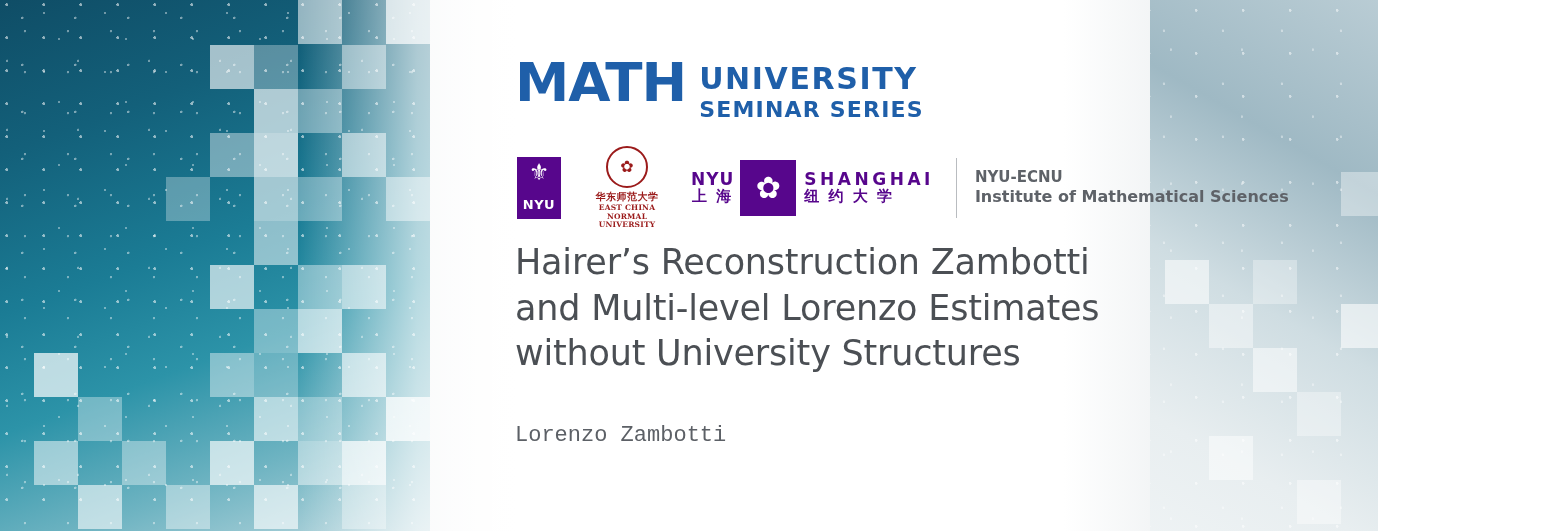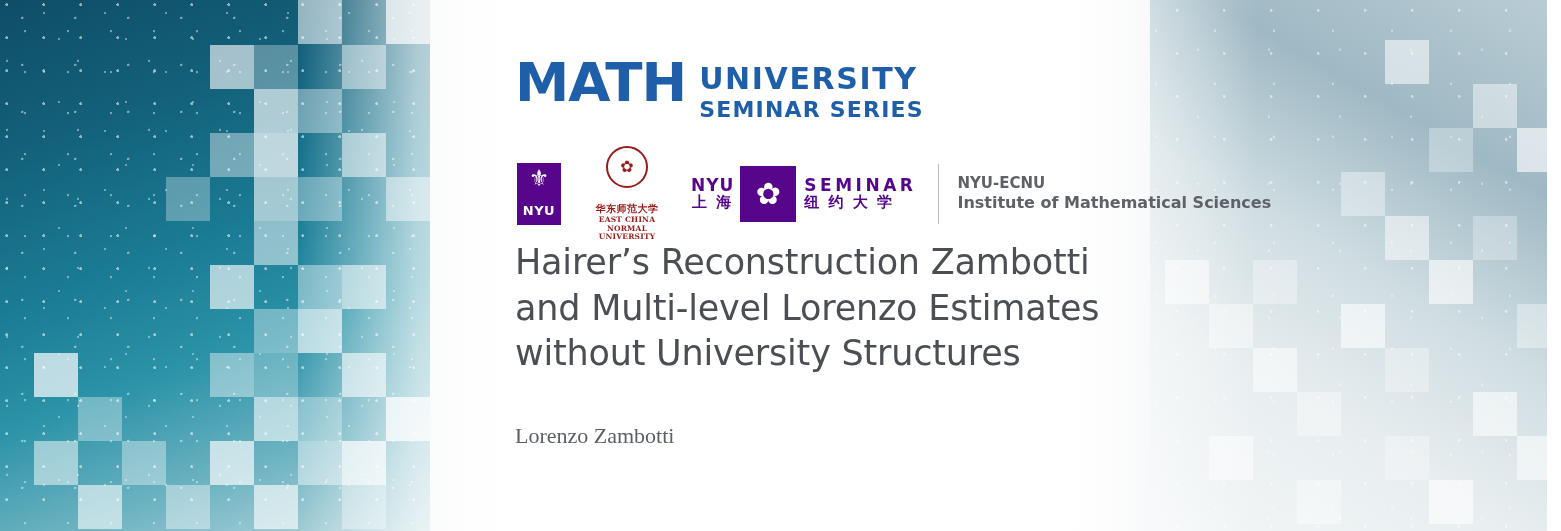--- a/index.html
+++ b/index.html
@@ -9,21 +9,21 @@
   body {
     width: 1561px;
     height: 531px;
     overflow: hidden;
     font-family: "Liberation Sans", sans-serif;
     background: #ffffff;
   }
 
   .banner {
     position: relative;
-    width: 1547px;
+    width: 1378px;
     height: 531px;
     overflow: hidden;
     background: #fca5a5;
   }
 
   
   .bg-left {
     position: absolute;
     left: 0; top: 0;
     width: 470px; height: 531px;
@@ -170,21 +170,21 @@
     justify-content: center;
     color: #9b1b1b;
     font-size: 16px;
     line-height: 1;
   }
   .ecnu-cn {
     font-family: "DejaVu Sans", sans-serif;
     font-size: 10px;
     color: #9b1b1b;
     font-weight: 700;
-    margin-top: 14px;
+    margin-top: 2px;
     letter-spacing: 0.5px;
   }
   .ecnu-en {
     font-family: "DejaVu Serif", serif;
     font-size: 7.5px;
     color: #9b1b1b;
     font-weight: 700;
     letter-spacing: 0.2px;
     text-align: center;
     line-height: 1.15;
@@ -248,21 +248,21 @@
     font-size: 35px;
     font-weight: 400;
     color: #4b4f54;
     line-height: 1.30;
     letter-spacing: -0.2px;
   }
 
   .speaker-block {
     position: absolute;
     left: 0; top: 418px;
-    font-family: Liberation Serif, serif;
+    font-family: Liberation Mono, monospace;
     font-size: 22px;
     color: #5c6066;
     line-height: 1.62;
   }
 </style>
 </head>
 <body>
 
 <div class="banner">
 
@@ -361,21 +361,21 @@
         <div class="ecnu-en">UNIVERSITY</div>
       </div>
 
       <div class="nyush-logo">
         <div class="nyush-left">
           <div class="l1">NYU</div>
           <div class="l2">上 海</div>
         </div>
         <div class="nyush-mark">✿</div>
         <div class="nyush-right">
-          <div class="r1">SEMINAR</div>
+          <div class="r1">SHANGHAI</div>
           <div class="r2">纽 约 大 学</div>
         </div>
       </div>
 
       <div class="logo-divider"></div>
 
       <div class="inst-block">
         <div class="i1">NYU-ECNU</div>
         <div class="i2">Institute of Mathematical Sciences</div>
       </div>

